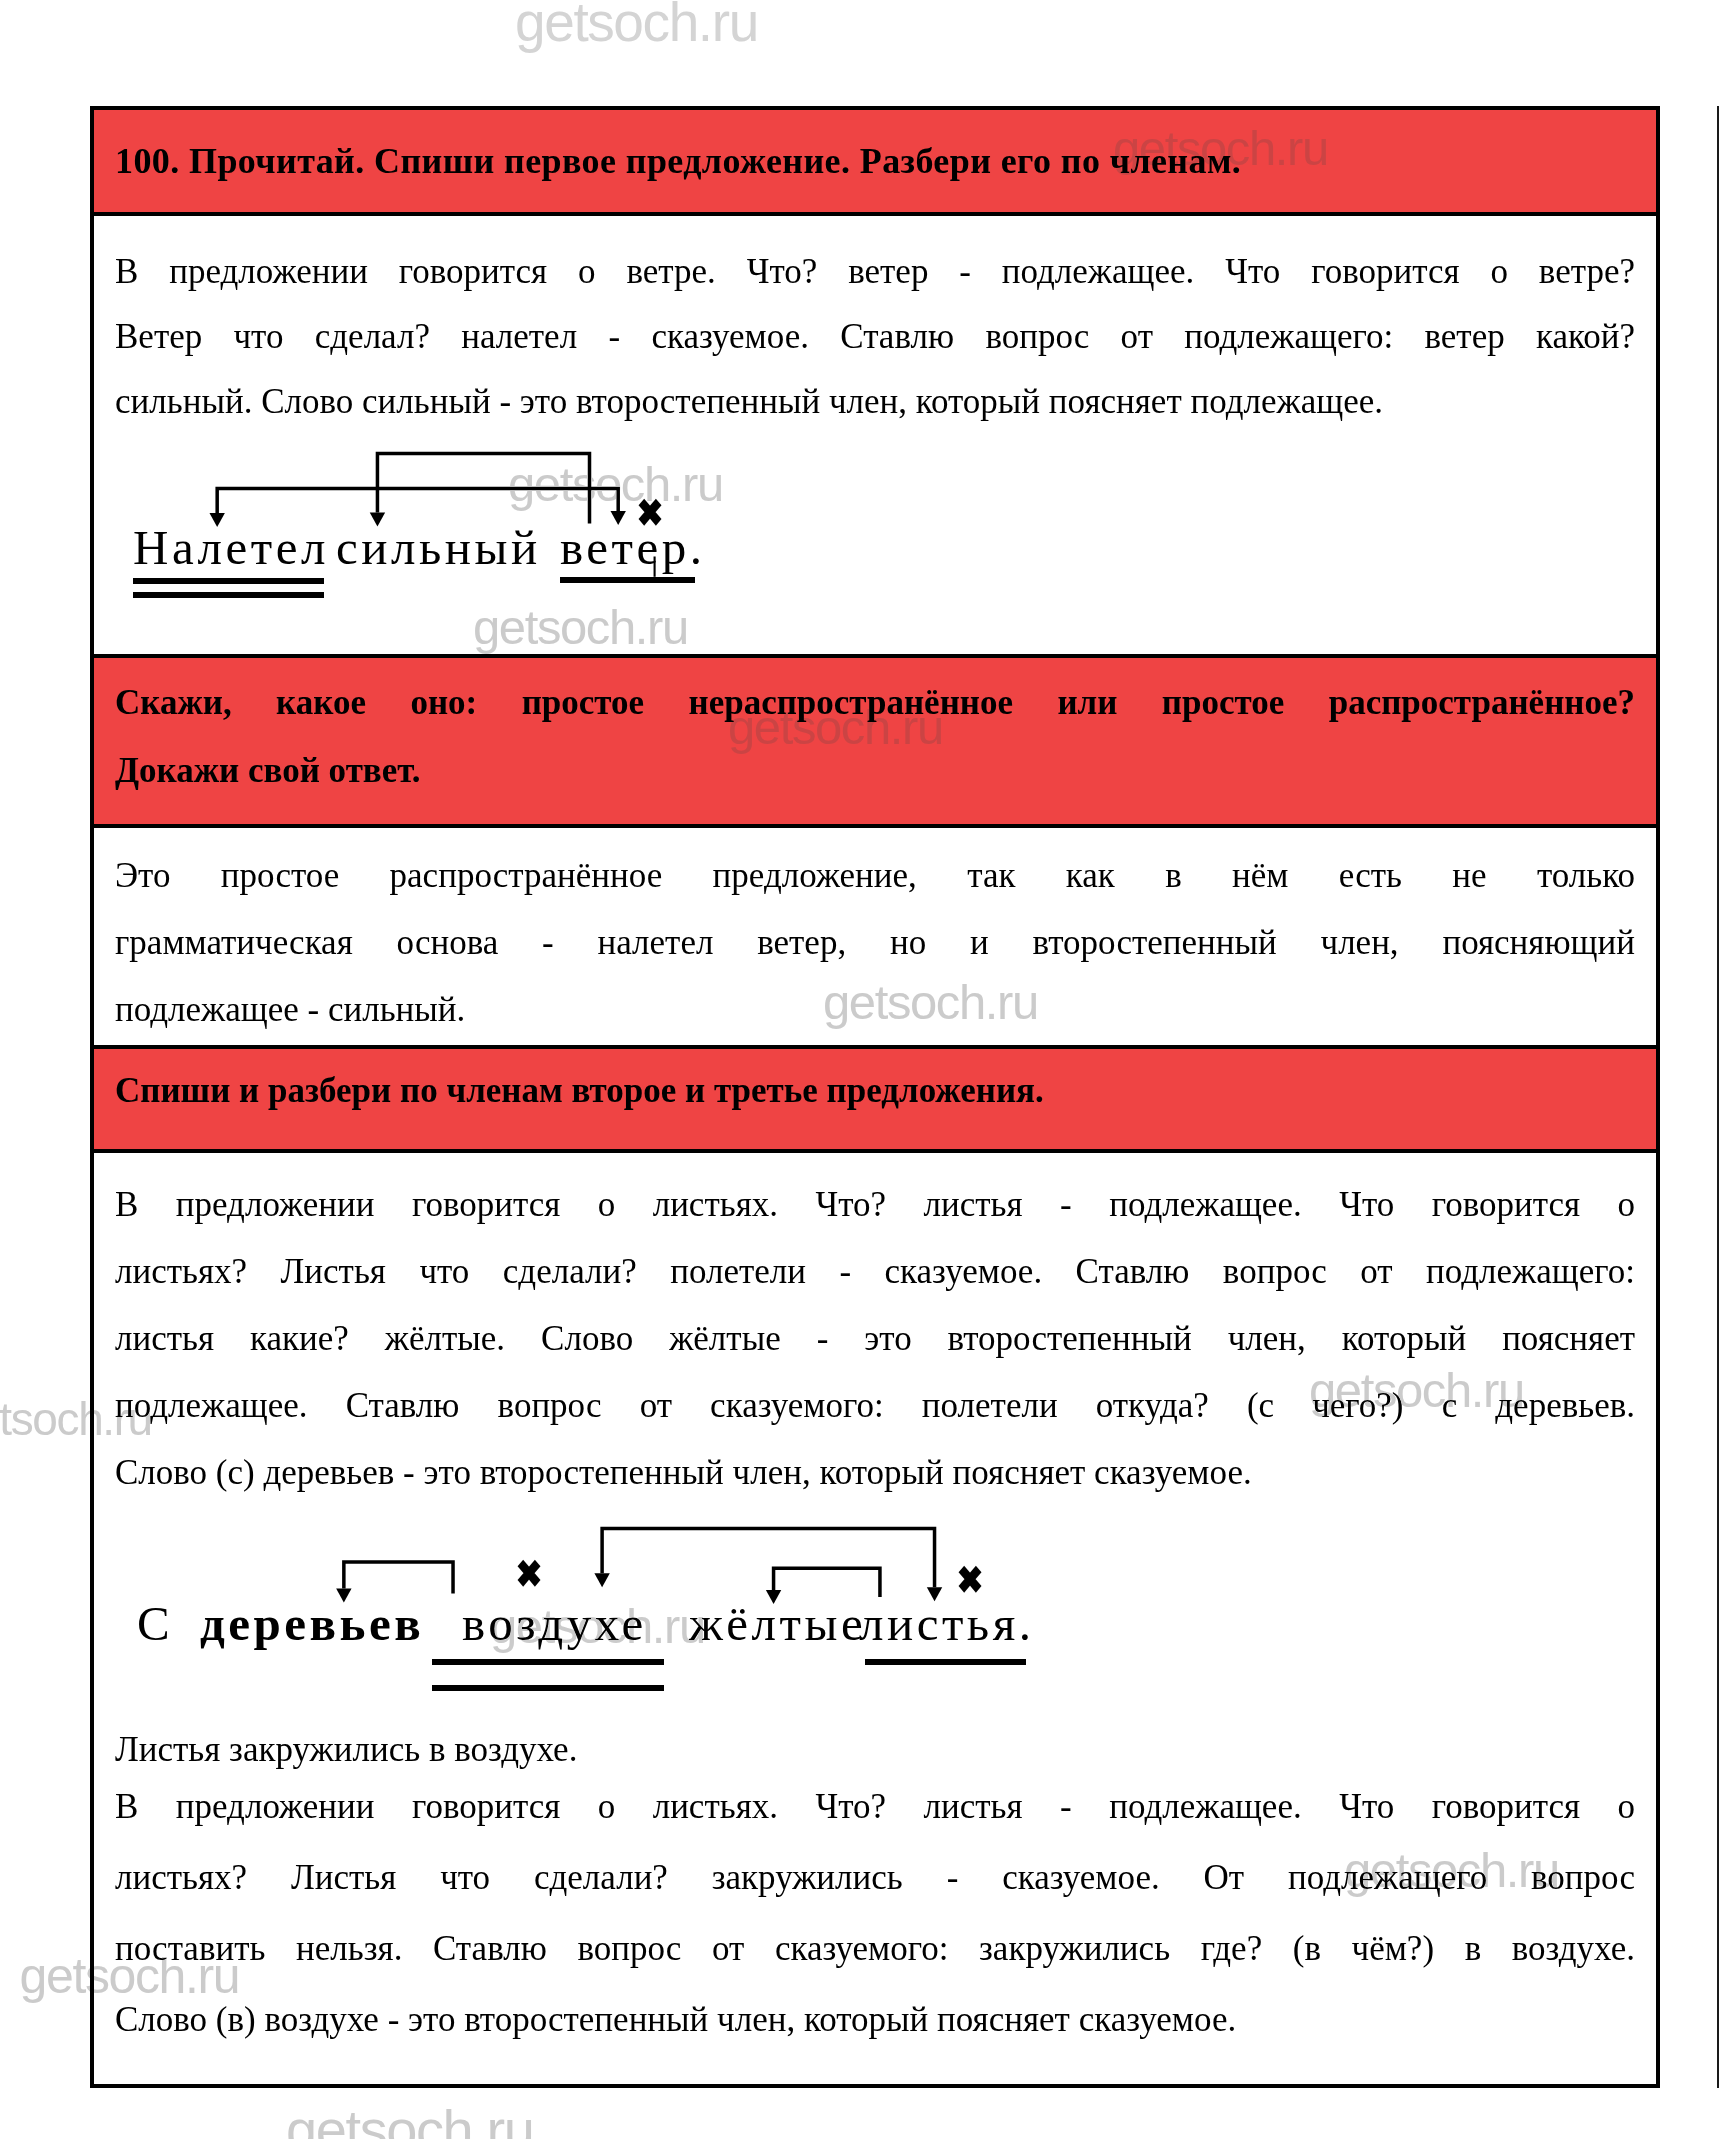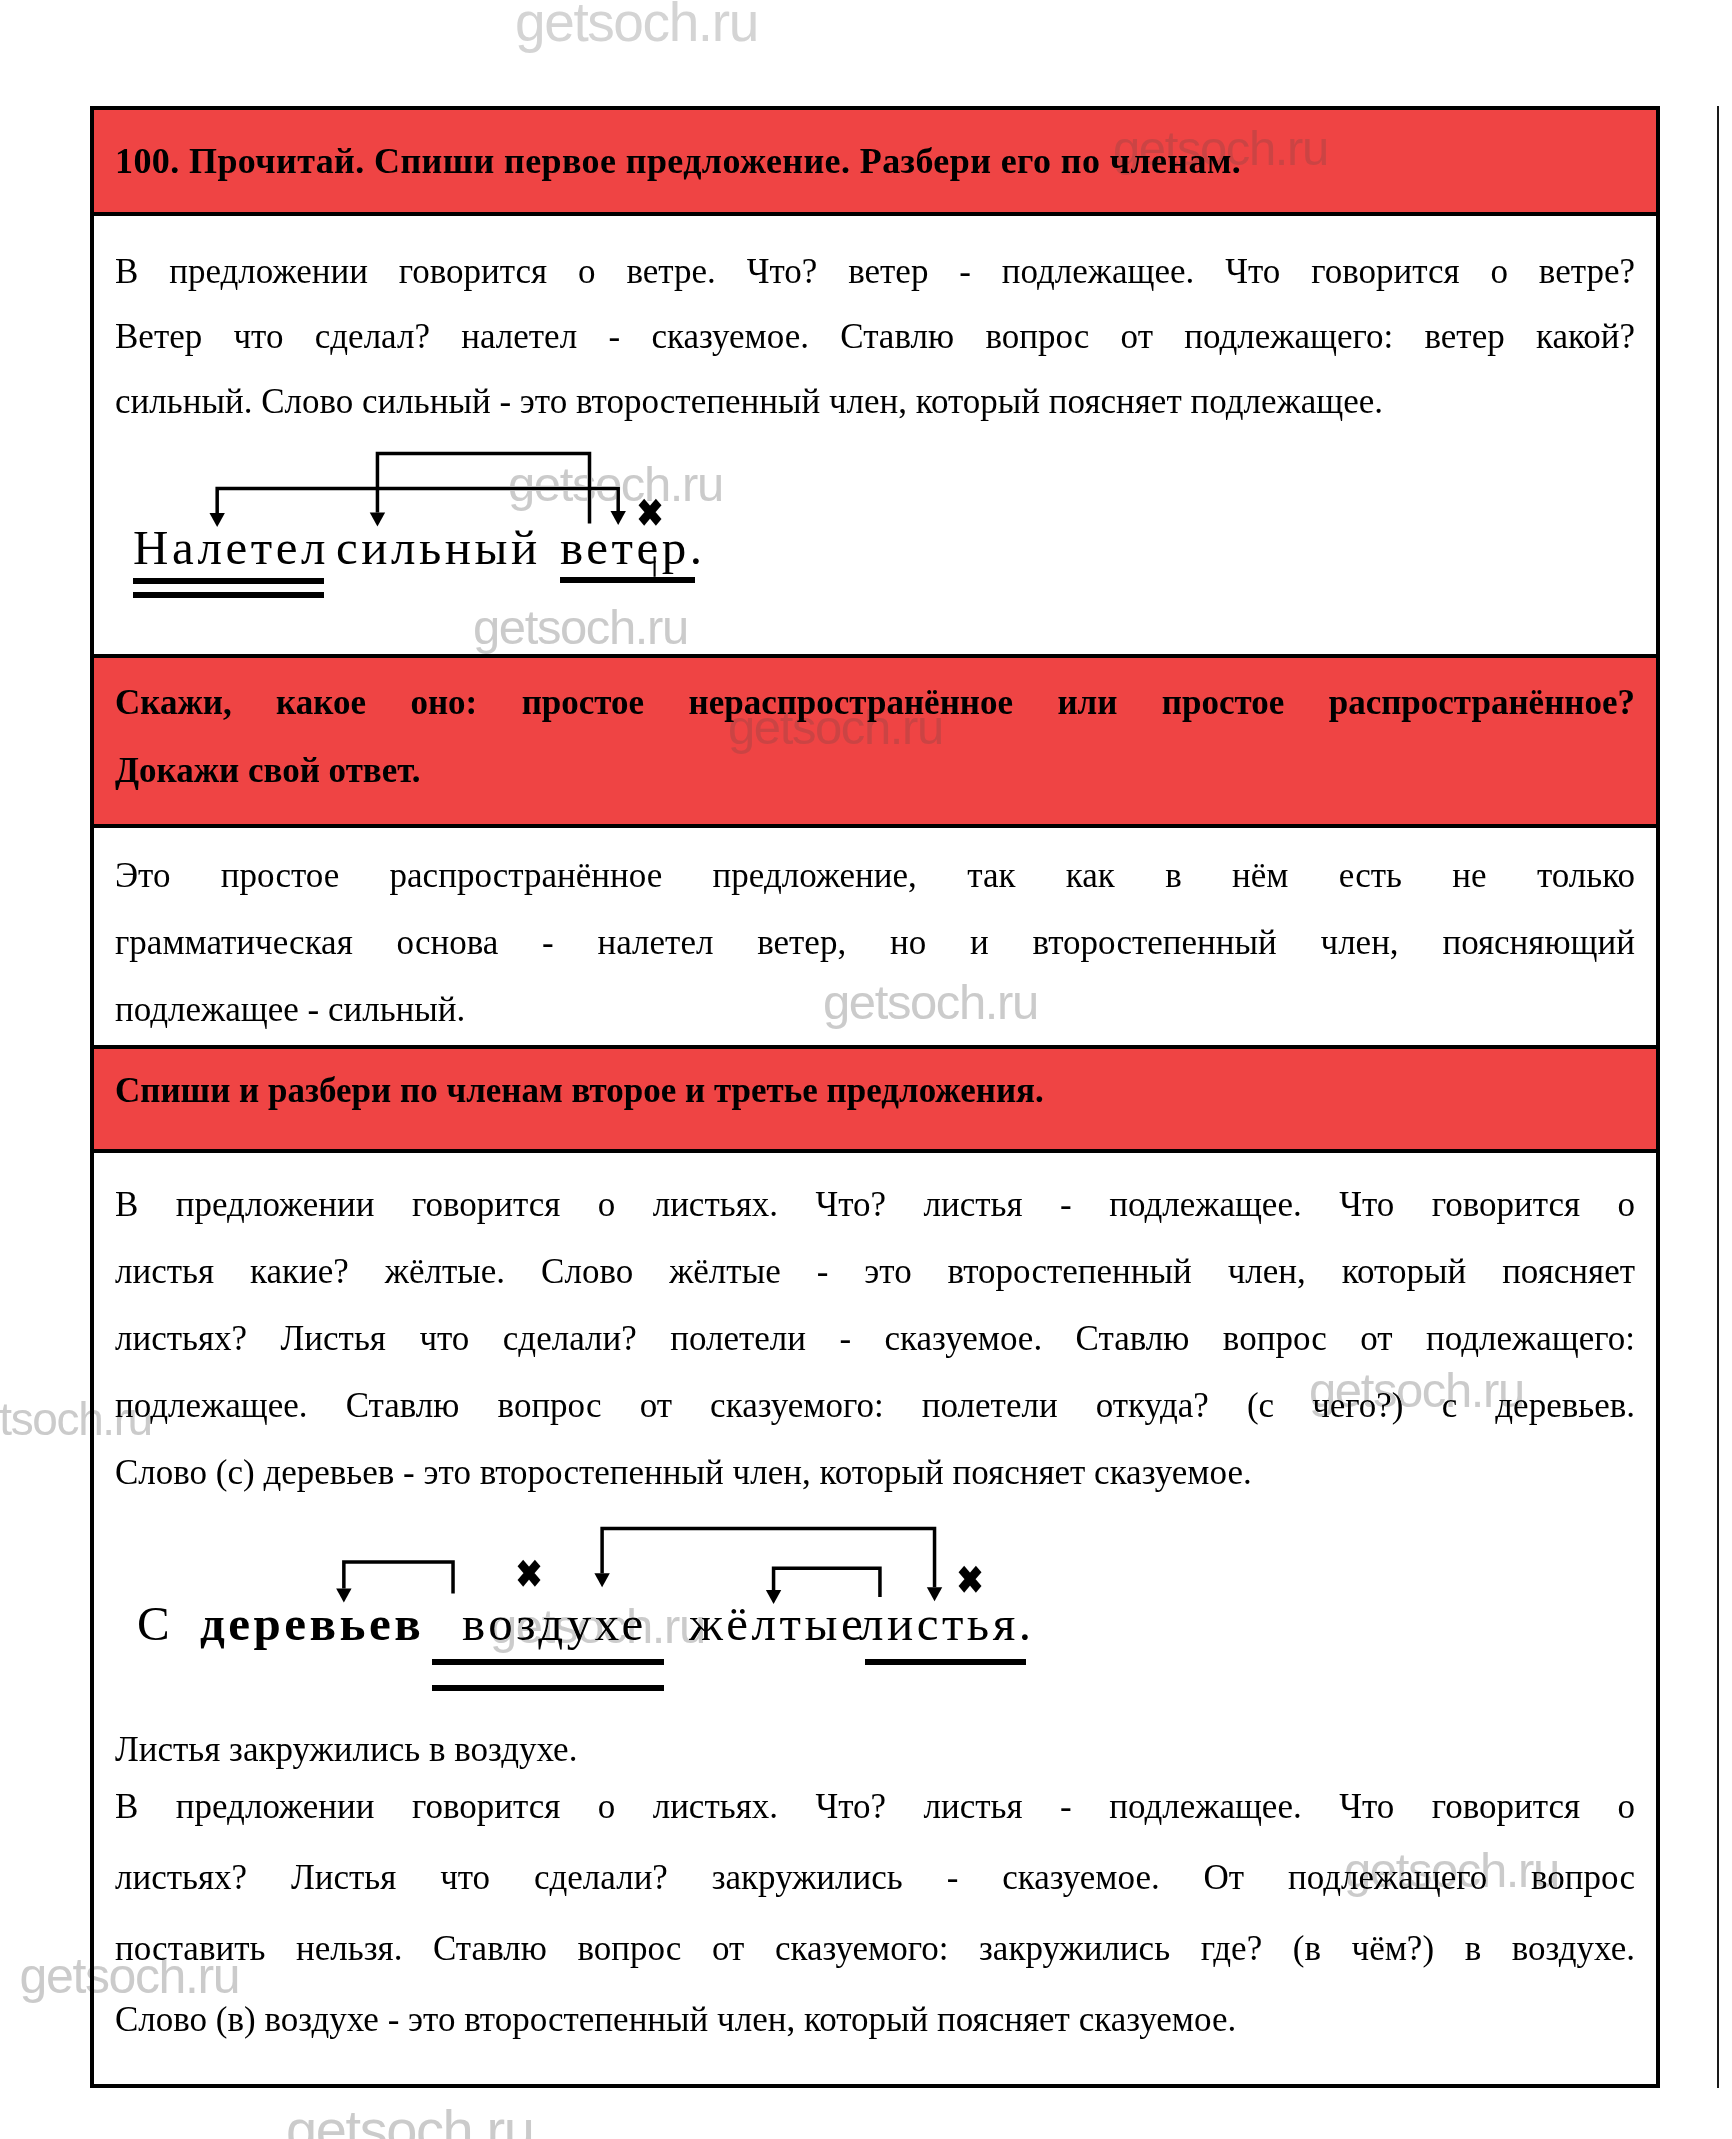--- a/index.html
+++ b/index.html
@@ -105,22 +105,22 @@
     <div class="line lh96 just">грамматическая основа - налетел ветер, но и второстепенный член, поясняющий</div>
     <div class="line lh96">подлежащее - сильный.</div>
   </div>
 
   <div class="row beige r5">
     <div class="line lh62b">Спиши и разбери по членам второе и третье предложения.</div>
   </div>
 
   <div class="row r6">
     <div class="line lh95 just">В предложении говорится о листьях. Что? листья - подлежащее. Что говорится о</div>
+    <div class="line lh95 just">листьях? Листья что сделали? полетели - сказуемое. Ставлю вопрос от подлежащего:</div>
     <div class="line lh95 just">листья какие? жёлтые. Слово жёлтые - это второстепенный член, который поясняет</div>
-    <div class="line lh95 just">листьях? Листья что сделали? полетели - сказуемое. Ставлю вопрос от подлежащего:</div>
     <div class="line lh95 just">подлежащее. Ставлю вопрос от сказуемого: полетели откуда? (с чего?) с деревьев.</div>
     <div class="line lh95">Слово (с) деревьев - это второстепенный член, который поясняет сказуемое.</div>
 
     <div class="diagram d2">
       <svg class="dsvg" width="1560" height="210" viewBox="0 0 2229 300">
 
         <path d="M 513 125 L 513 80 L 357 80 L 357 118" fill="none" stroke="#000" stroke-width="5"></path>
         <polygon points="346,118 368,118 357,138" fill="#000"></polygon>
 
         <path d="M 726 96 L 726 32 L 1201 32 L 1201 116" fill="none" stroke="#000" stroke-width="5"></path>

